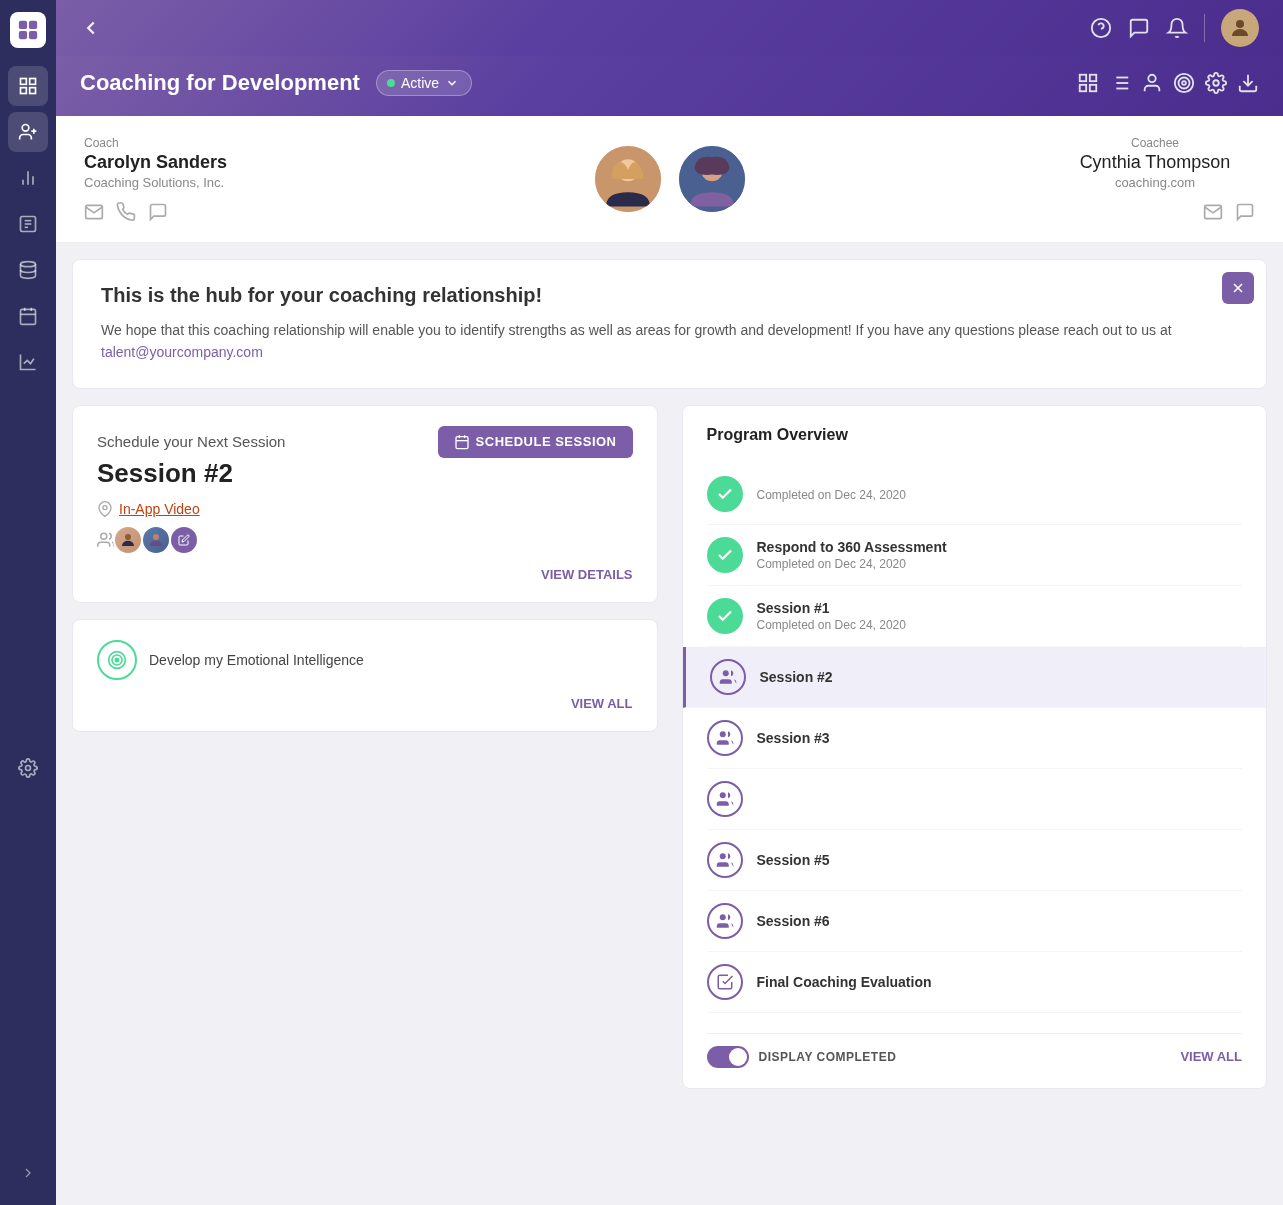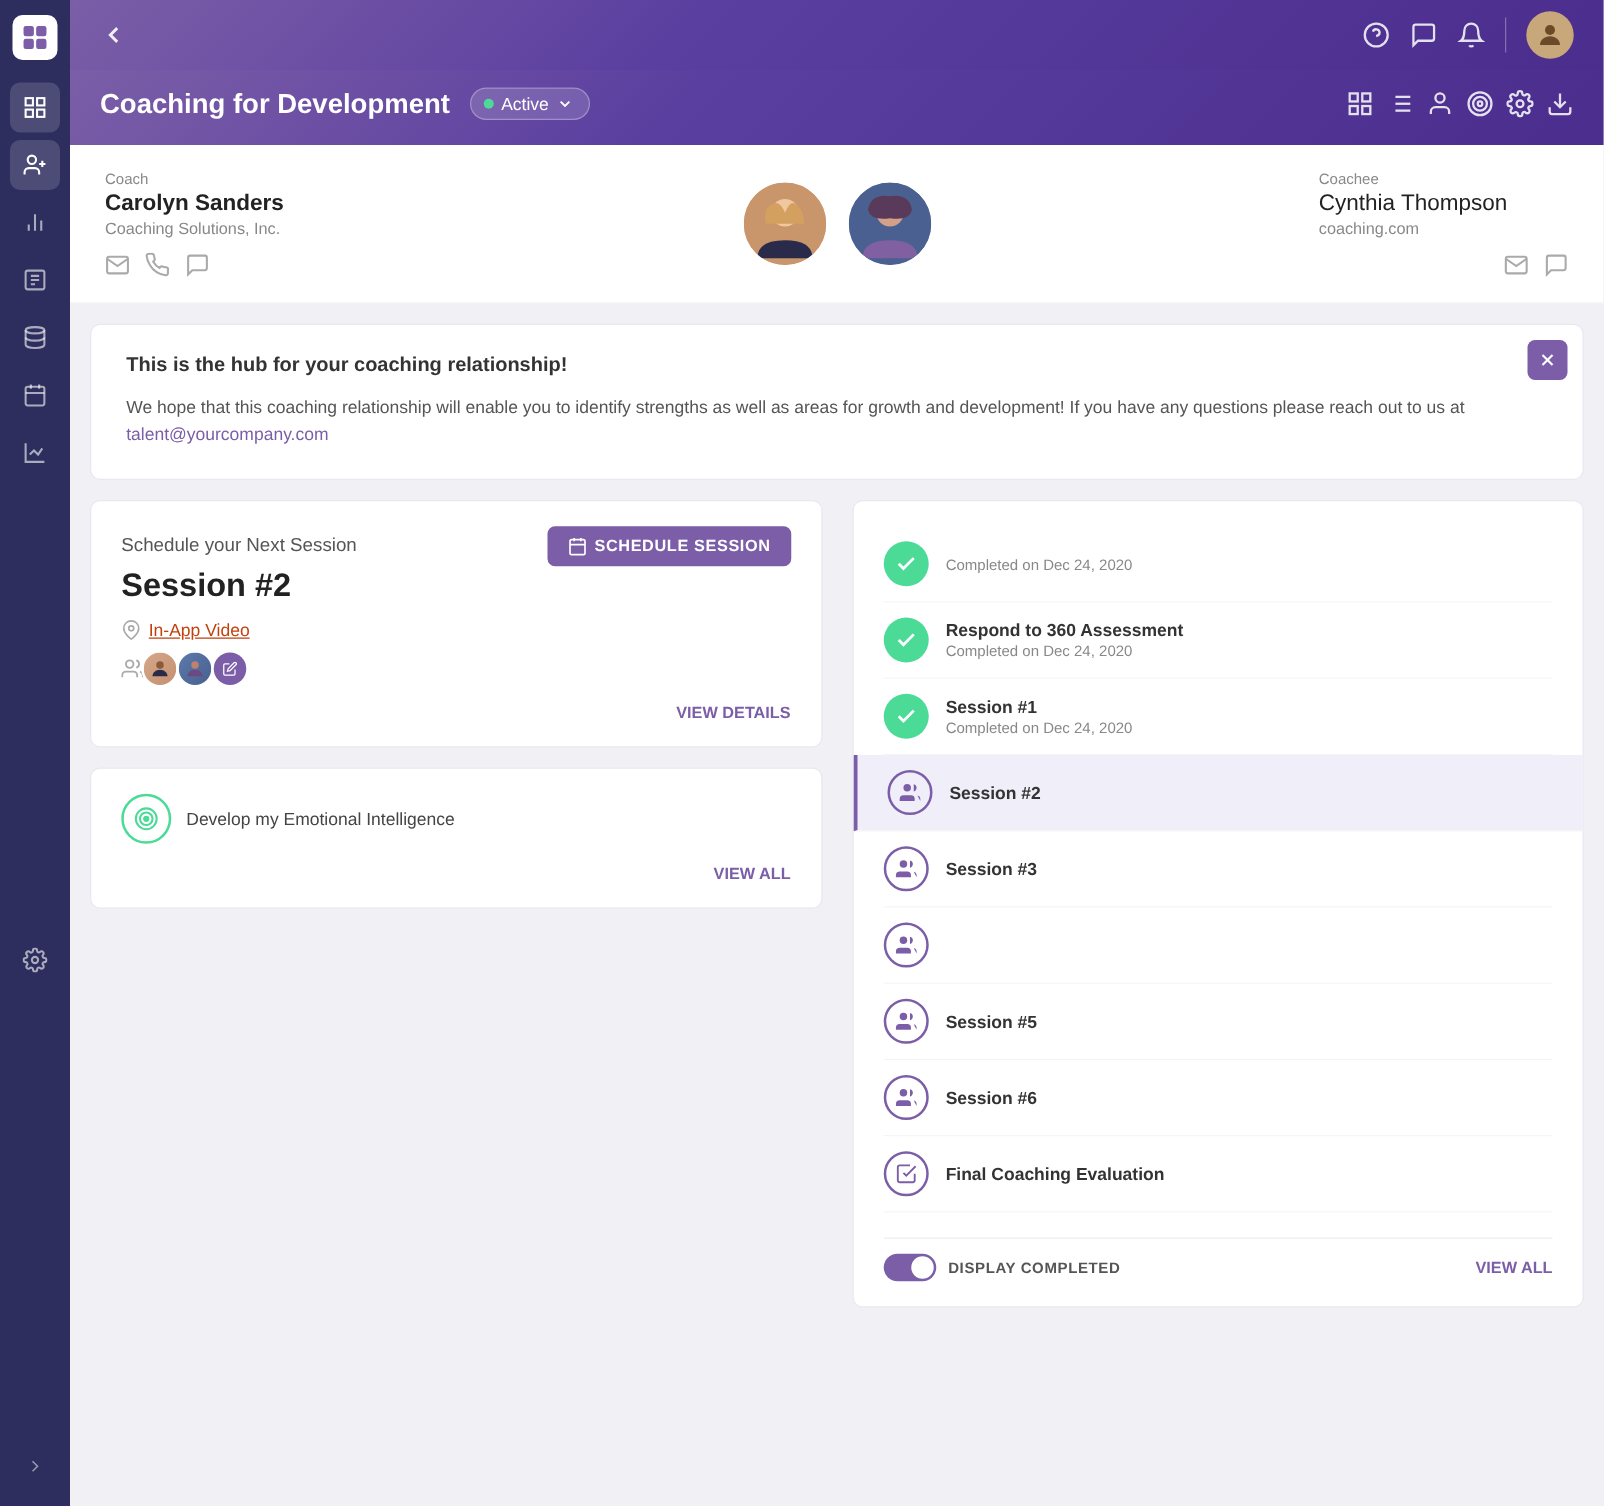--- a/index.html
+++ b/index.html
@@ -135,36 +135,36 @@
     .coach-action-btn { color: #888; cursor: pointer; display: flex; align-items: center; }
     .avatars-center { display: flex; gap: -8px; align-items: center; gap: 12px; }
     .avatar-img {
       width: 72px; height: 72px; border-radius: 50%;
       border: 3px solid white;
       overflow: hidden;
       background: #c8a87a;
       display: flex; align-items: center; justify-content: center;
       font-size: 28px;
     }
-    .coachee-info { text-align: left; min-width: 200px; }
+    .coachee-info { text-align: center; min-width: 200px; }
     .coachee-label { font-size: 12px; color: #888; margin-bottom: 2px; }
     .coachee-name { font-size: 18px; font-weight: 400; color: #222; }
     .coachee-company { font-size: 13px; color: #888; margin-top: 2px; }
     .coachee-actions { display: flex; gap: 12px; margin-top: 12px; justify-content: flex-end; }
 
     
     .info-banner {
       background: white;
       margin: 16px 16px;
       border-radius: 8px;
       padding: 24px 28px;
       border: 1px solid #e8e8f0;
       position: relative;
     }
-    .info-banner-title { font-size: 16px; font-weight: 600; color: #333; margin-bottom: 12px; }
+    .info-banner-title { font-size: 20px; font-weight: 600; color: #333; margin-bottom: 12px; }
     .info-banner-text { font-size: 14px; color: #555; line-height: 1.6; }
     .info-banner-link { color: #7b5ea7; text-decoration: none; }
     .close-btn {
       position: absolute; top: 12px; right: 12px;
       width: 32px; height: 32px;
       background: #7b5ea7;
       border-radius: 6px;
       display: flex; align-items: center; justify-content: center;
       cursor: pointer;
       color: white;
@@ -632,20 +632,21 @@
             </div>
             <span class="goal-text">Develop my Emotional Intelligence</span>
           </div>
           <span class="view-all-btn">VIEW ALL</span>
         </div>
 
       </div>
 
       <div class="right-panel">
         <div class="program-card">
+          <div class="program-title">Program Overview</div>
 
           <div class="program-item">
             <div class="check-circle">
               <svg viewBox="0 0 24 24" fill="none" stroke="white" stroke-width="3" width="18" height="18">
                   <polyline points="20 6 9 17 4 12"></polyline>
                 </svg>
             </div>
             <div class="program-item-info">
               <div class="program-item-date">Completed on Dec 24, 2020</div>
             </div>

